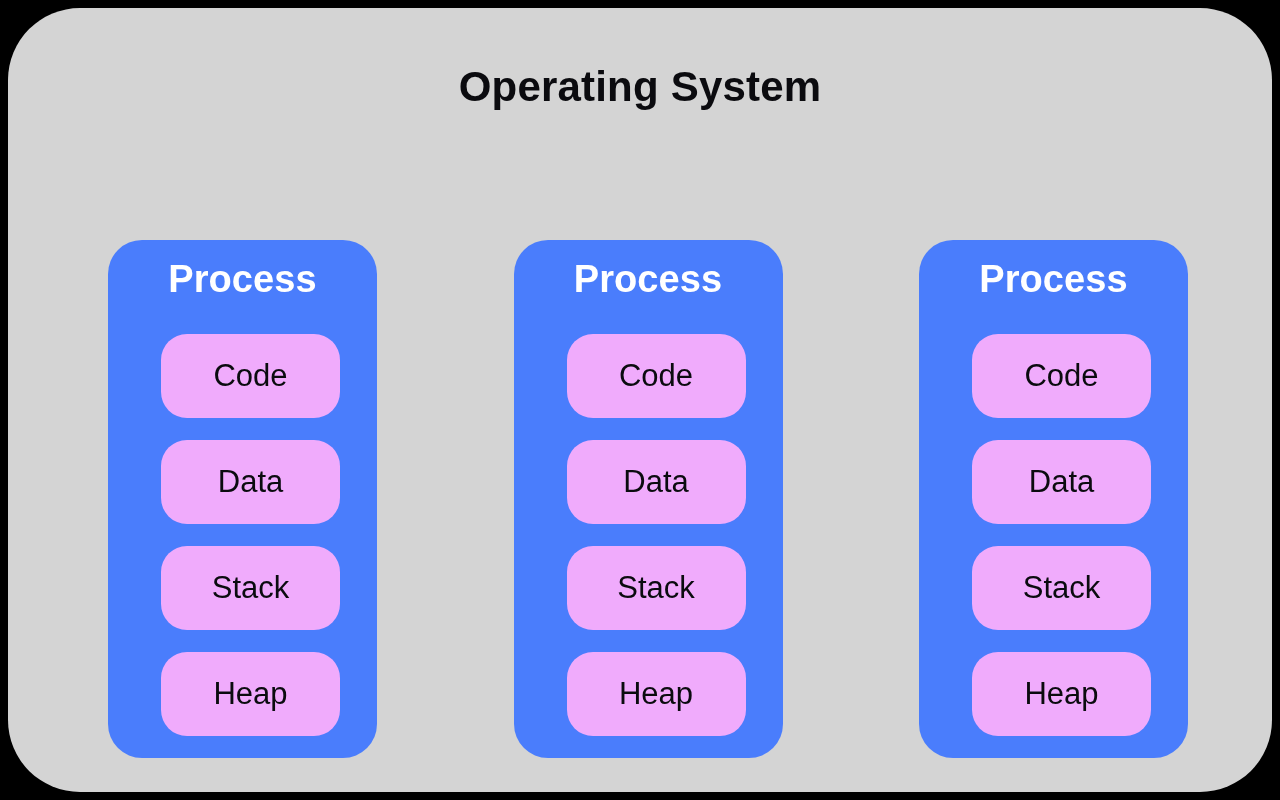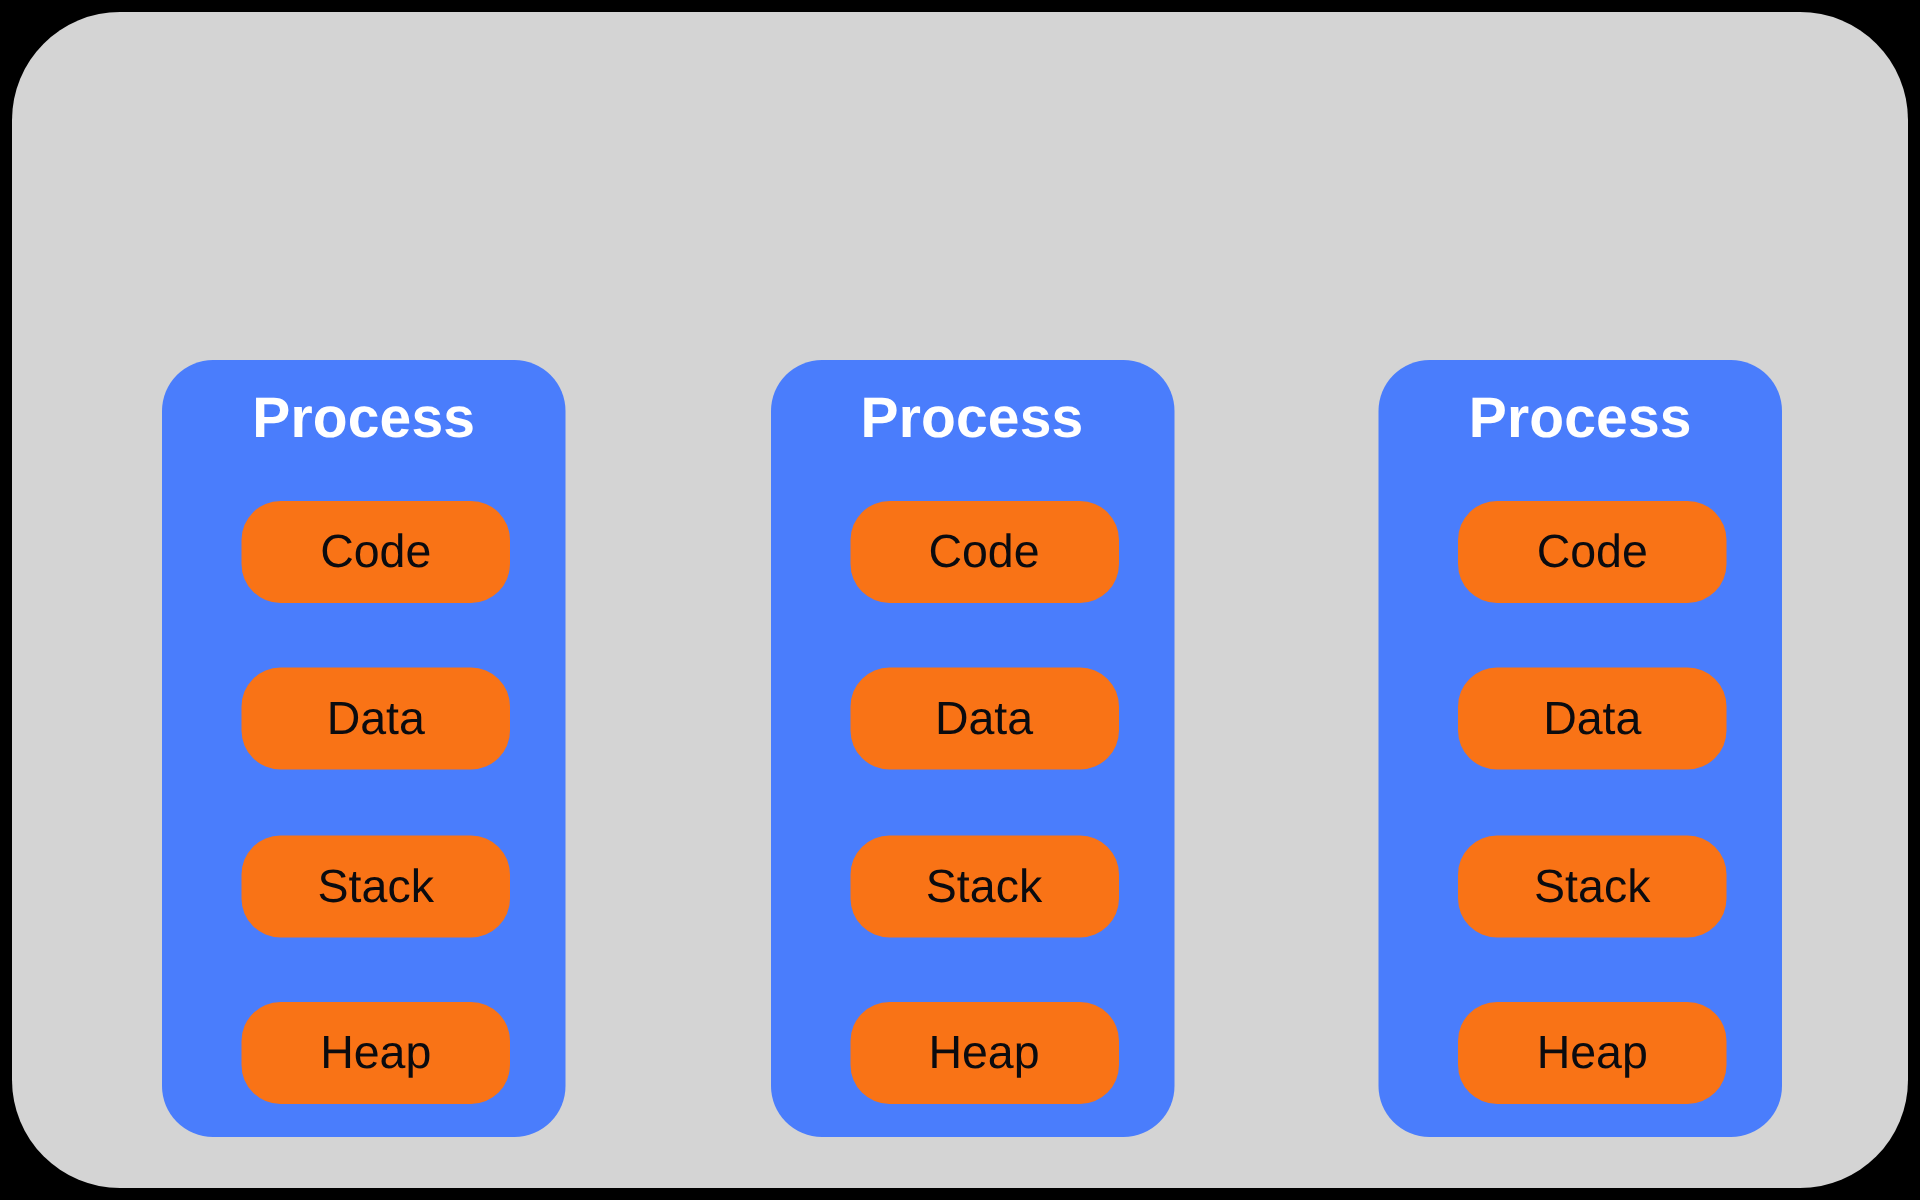--- a/index.html
+++ b/index.html
@@ -84,40 +84,41 @@
   }
 
   .segment-list {
     display: flex;
     flex-direction: column;
     flex: 1 1 auto;
     justify-content: space-between;
   }
 
   .segment-pill {
-    height: 68px;
-    background: #f97316;
+    height: 84px;
+    background: #f0abfc;
     border-radius: 26px;
     display: flex;
     align-items: center;
     justify-content: center;
     font-size: 31px;
     font-weight: normal;
     color: #0b0b0f;
     box-sizing: border-box;
     margin-left: 16px;
   }
 </style>
 </head>
 <body>
 
 <div id="canvas">
 
   <div class="os-container">
 
+    <div class="os-title">Operating System</div>
 
     <div class="process-row">
 
       <div class="process-box">
         <div class="process-title">Process</div>
         <div class="segment-list">
           <div class="segment-pill">Code</div>
           <div class="segment-pill">Data</div>
           <div class="segment-pill">Stack</div>
           <div class="segment-pill">Heap</div>

